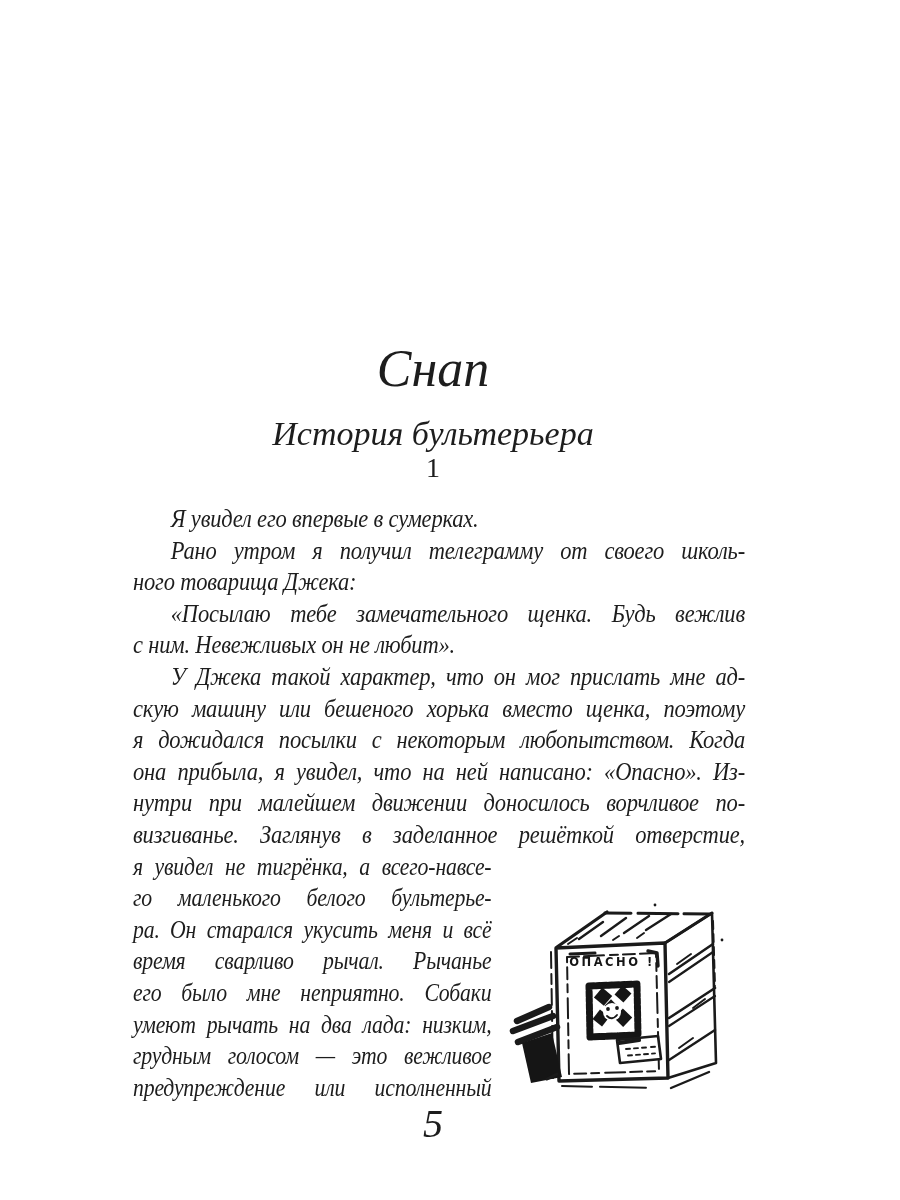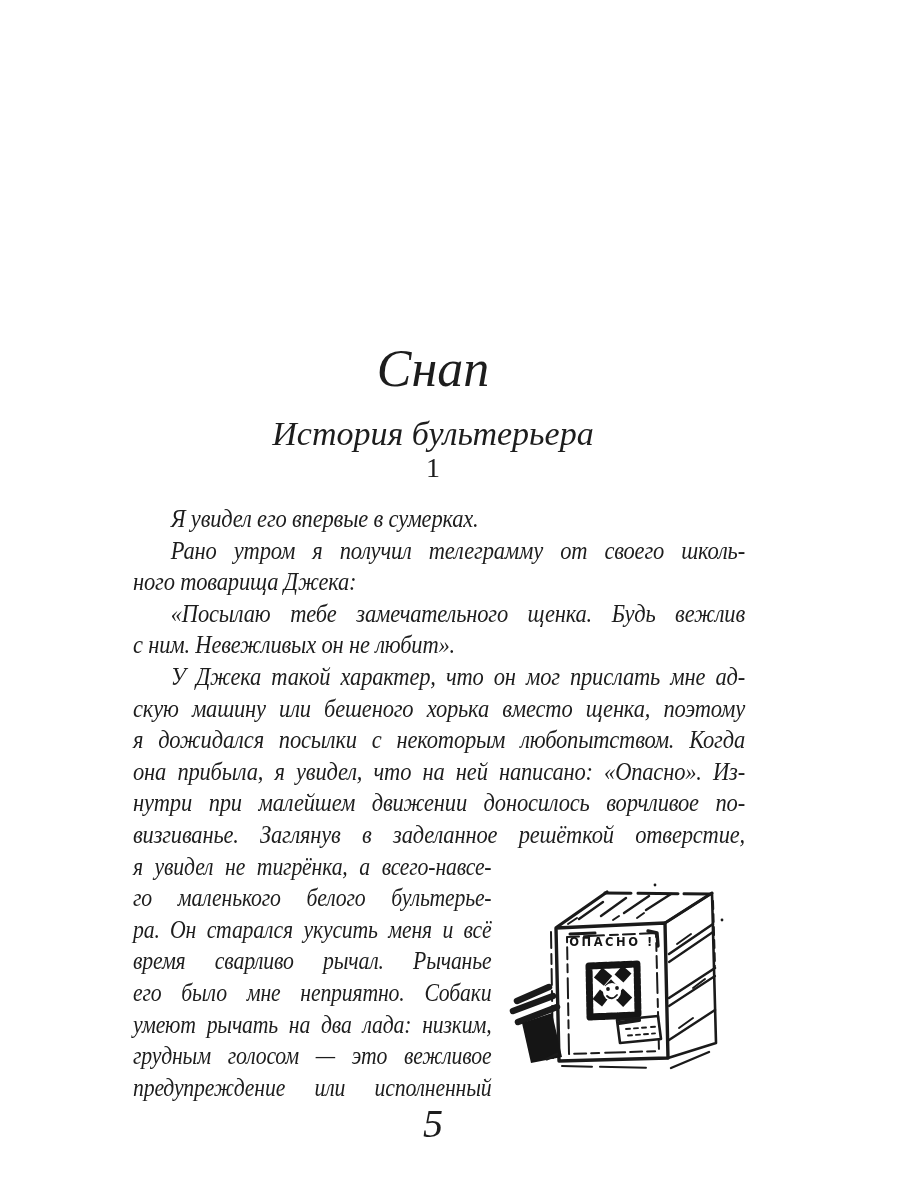--- a/index.html
+++ b/index.html
@@ -19,21 +19,21 @@
     height:31.6px;line-height:31.6px;font-size:25px;
     text-align:justify;text-align-last:justify;
     transform-origin:0 50%;white-space:nowrap;
     letter-spacing:-0.2px;
   }
   .line.full{width:680px;transform:scaleX(0.9);}
   .line.narrow{width:412px;transform:scaleX(0.87);}
   .line.indent{text-indent:42px;}
   .line.paraend{text-align-last:left;}
 
-  .illustration{position:absolute;left:505px;top:876px;width:240px;height:202px;}
+  .illustration{position:absolute;left:505px;top:896px;width:240px;height:202px;}
   .illustration svg{display:block;width:100%;height:100%;}
   .crate-label-text{
     font-family:"DejaVu Sans", sans-serif;font-weight:bold;
     font-size:11.5px;letter-spacing:2.5px;
   }
 </style>
 </head>
 <body>
 
 <div class="page">

